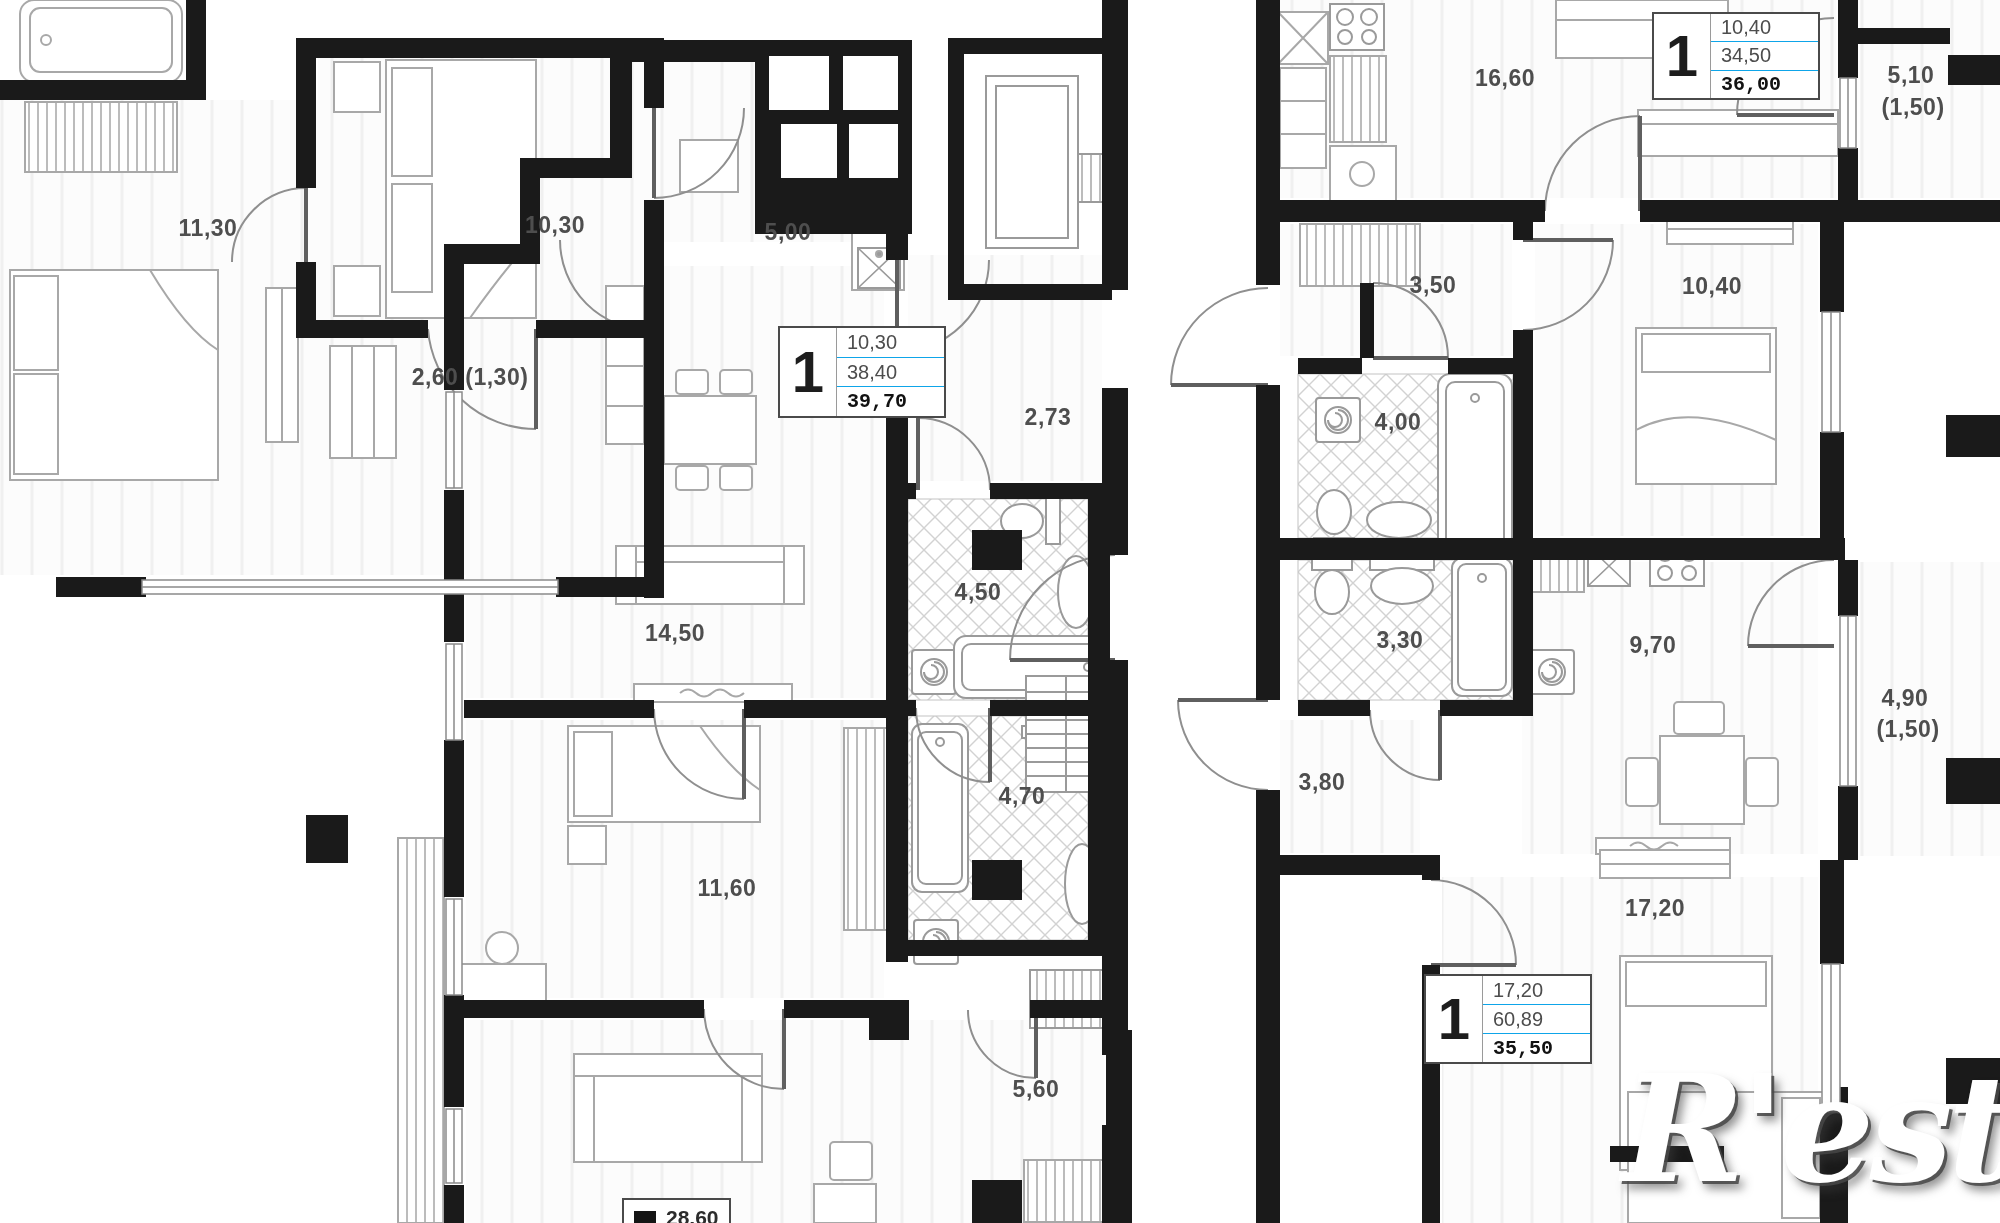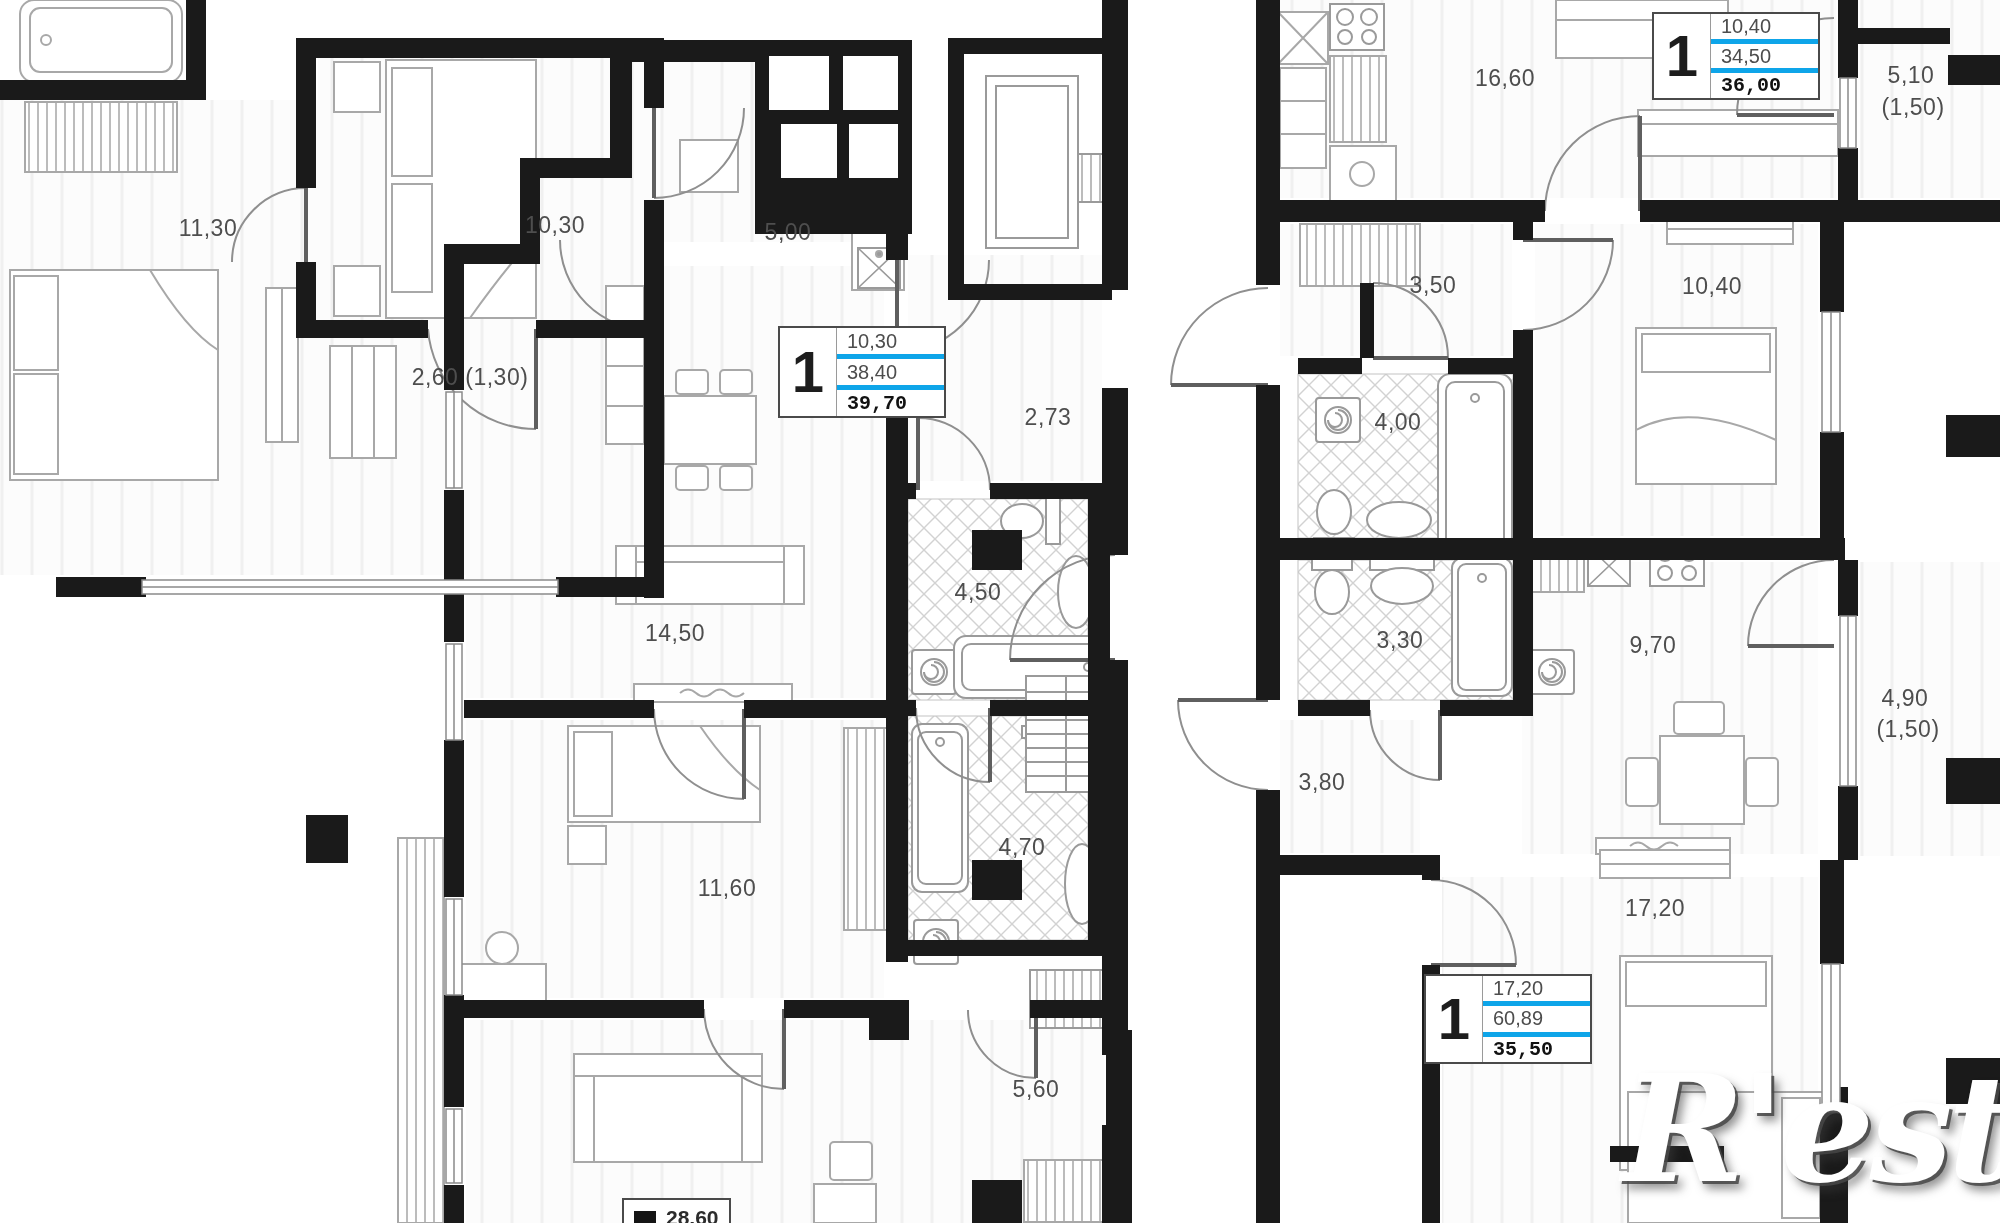--- a/index.html
+++ b/index.html
@@ -1,26 +1,26 @@
 <!DOCTYPE html>
 <html><head>
 <meta charset="utf-8">
 <style>
   html,body{margin:0;padding:0;background:#fff;}
   .page{position:relative;width:2000px;height:1223px;overflow:hidden;background:#fff;
         font-family:"Liberation Sans",sans-serif;}
   .plan-svg{position:absolute;left:0;top:0;z-index:1;}
   .rlabel{position:absolute;transform:translate(-50%,-50%);z-index:10;
-          font-size:23px;font-weight:400;color:#4e4e4e;letter-spacing:.5px;white-space:nowrap;}
+          font-size:23px;font-weight:700;color:#4e4e4e;letter-spacing:.5px;white-space:nowrap;}
   .apt-box{position:absolute;display:flex;background:#fff;border:2px solid #4a4a4a;z-index:20;}
   .apt-num{width:56px;display:flex;align-items:center;justify-content:center;
            font-size:58px;font-weight:700;color:#1d1d1d;border-right:1px solid #9a9a9a;line-height:1;}
   .apt-vals{flex:1;display:flex;flex-direction:column;}
   .apt-vals>div{flex:1;display:flex;align-items:center;padding-left:10px;font-size:20px;color:#4d4d4d;}
-  .apt-vals>div+div{border-top:5px solid #0ea5e9;}
+  .apt-vals>div+div{border-top:1px solid #0ea5e9;}
   .apt-vals>.total{font-weight:700;color:#121212;font-family:Liberation Mono, monospace;}
   .apt-box-partial{position:absolute;display:flex;align-items:center;background:#fff;
            border:2px solid #4a4a4a;z-index:20;padding:6px 10px;gap:10px;}
   .blob{width:22px;height:15px;background:#151515;}
   .apt-box-partial .pt{font-size:21px;font-weight:700;color:#2c2c2c;}
   .watermark{position:absolute;left:1622px;top:1042px;z-index:30;white-space:nowrap;
      font-family:"DejaVu Serif",serif;font-style:italic;font-weight:700;font-size:148px;
      color:#fff;letter-spacing:-5px;
      text-shadow:3px 3px 0 rgba(70,70,70,.85), 7px 8px 10px rgba(60,60,60,.55);}
 </style>
@@ -472,21 +472,21 @@
 </svg>
 
 <div class="rlabel" style="left:208px;top:228px">11,30</div>
 <div class="rlabel" style="left:555px;top:225px">10,30</div>
 <div class="rlabel" style="left:470px;top:377px">2,60 (1,30)</div>
 <div class="rlabel" style="left:788px;top:232px">5,00</div>
 <div class="rlabel" style="left:1048px;top:417px">2,73</div>
 <div class="rlabel" style="left:978px;top:592px">4,50</div>
 <div class="rlabel" style="left:675px;top:633px">14,50</div>
 <div class="rlabel" style="left:727px;top:888px">11,60</div>
-<div class="rlabel" style="left:1022px;top:847px">4,70</div>
+<div class="rlabel" style="left:1022px;top:796px">4,70</div>
 <div class="rlabel" style="left:1036px;top:1089px">5,60</div>
 <div class="rlabel" style="left:1505px;top:78px">16,60</div>
 <div class="rlabel" style="left:1911px;top:75px">5,10</div>
 <div class="rlabel" style="left:1913px;top:107px">(1,50)</div>
 <div class="rlabel" style="left:1433px;top:285px">3,50</div>
 <div class="rlabel" style="left:1712px;top:286px">10,40</div>
 <div class="rlabel" style="left:1398px;top:422px">4,00</div>
 <div class="rlabel" style="left:1400px;top:640px">3,30</div>
 <div class="rlabel" style="left:1653px;top:645px">9,70</div>
 <div class="rlabel" style="left:1905px;top:698px">4,90</div>

